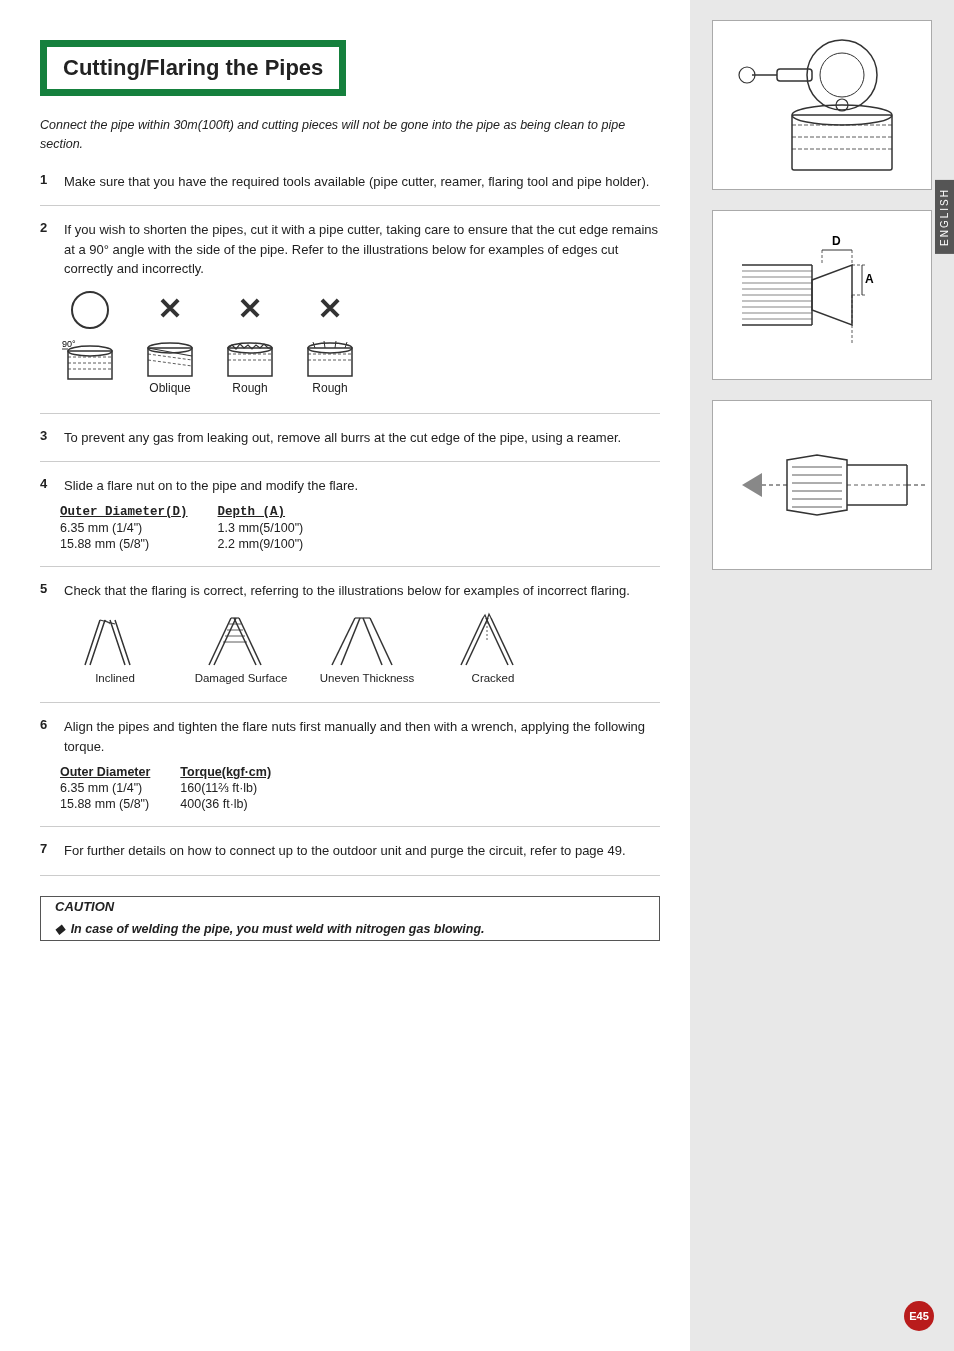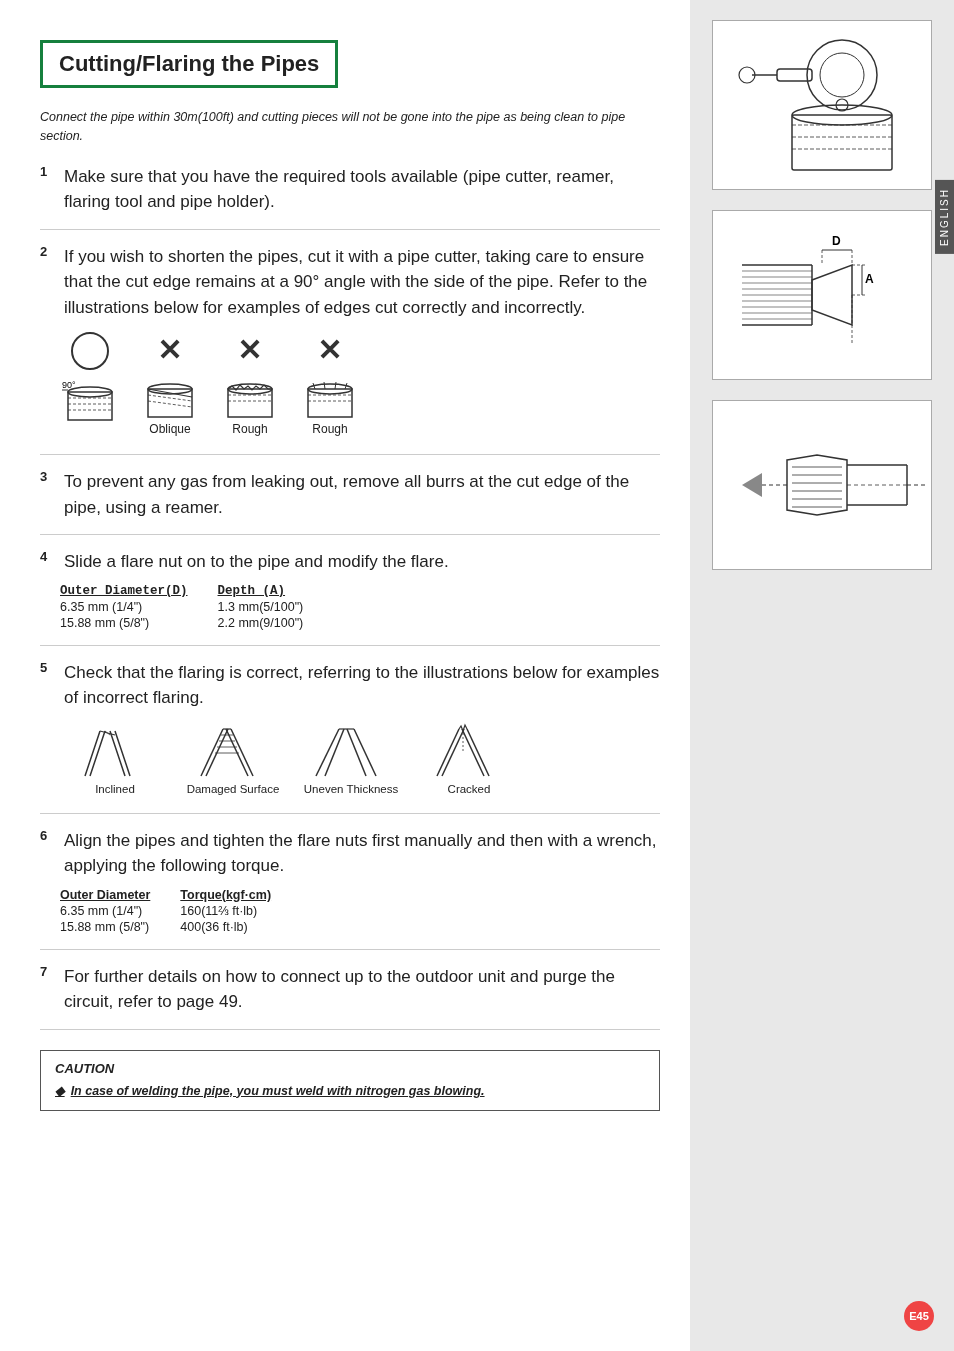--- a/index.html
+++ b/index.html
@@ -39,21 +39,21 @@
       transform: rotate(180deg);
       background: #555;
       color: #fff;
       font-size: 10px;
       padding: 8px 4px;
       letter-spacing: 2px;
     }
     .page-title {
       font-size: 22px;
       font-weight: bold;
-      border: 3px solid #15803d;
+      border: 7px solid #15803d;
       padding: 8px 16px;
       margin-bottom: 20px;
       display: inline-block;
     }
     .intro-text {
       font-style: italic;
       font-weight: normal;
       font-size: 12.5px;
       margin-bottom: 18px;
       line-height: 1.5;
@@ -64,21 +64,21 @@
       border-bottom: 1px solid #ccc;
     }
     .step-number {
       font-weight: bold;
       float: left;
       margin-right: 10px;
       min-width: 14px;
     }
     .step-text {
       overflow: hidden;
-      font-size: 17px;
+      font-size: 13px;
       line-height: 1.5;
     }
     .cut-illustrations {
       display: flex;
       gap: 20px;
       margin: 12px 0 4px 20px;
       align-items: flex-start;
     }
     .cut-item {
       display: flex;
@@ -96,21 +96,21 @@
     .flaring-table td {
       padding: 1px 30px 1px 0;
     }
     .flaring-table .col-header {
       font-weight: bold;
       text-decoration: underline;
       font-family: Liberation Mono, monospace;
     }
     .flaring-illustrations {
       display: flex;
-      gap: 8px;
+      gap: 16px;
       margin: 10px 0 4px 20px;
       align-items: flex-end;
     }
     .flare-item {
       display: flex;
       flex-direction: column;
       align-items: center;
       font-size: 11.5px;
       text-align: center;
       width: 110px;
@@ -126,45 +126,44 @@
       padding: 1px 30px 1px 0;
     }
     .torque-table .col-header {
       font-weight: bold;
       text-decoration: underline;
       text-align: center;
     }
     .caution-box {
       border: 1px solid #555;
       margin-top: 20px;
-      padding: 10px 14px;
+      padding: 2px 14px;
       font-size: 12.5px;
     }
     .caution-title {
       font-style: italic;
       font-weight: bold;
       font-size: 13px;
       margin-bottom: 6px;
     }
     .caution-text {
       font-style: italic;
       font-weight: bold;
       line-height: 1.5;
-      text-decoration: underline;
     }
     .diamond-bullet {
       margin-right: 6px;
     }
     .page-number {
       position: absolute;
       bottom: 20px;
       right: 20px;
       width: 30px;
       height: 30px;
-      background: #ef4444;
+      background: #b91c1c;
       color: #fff;
       border-radius: 50%;
       display: flex;
       align-items: center;
       justify-content: center;
       font-size: 11px;
       font-weight: bold;
     }
     
     .diagram-box {

